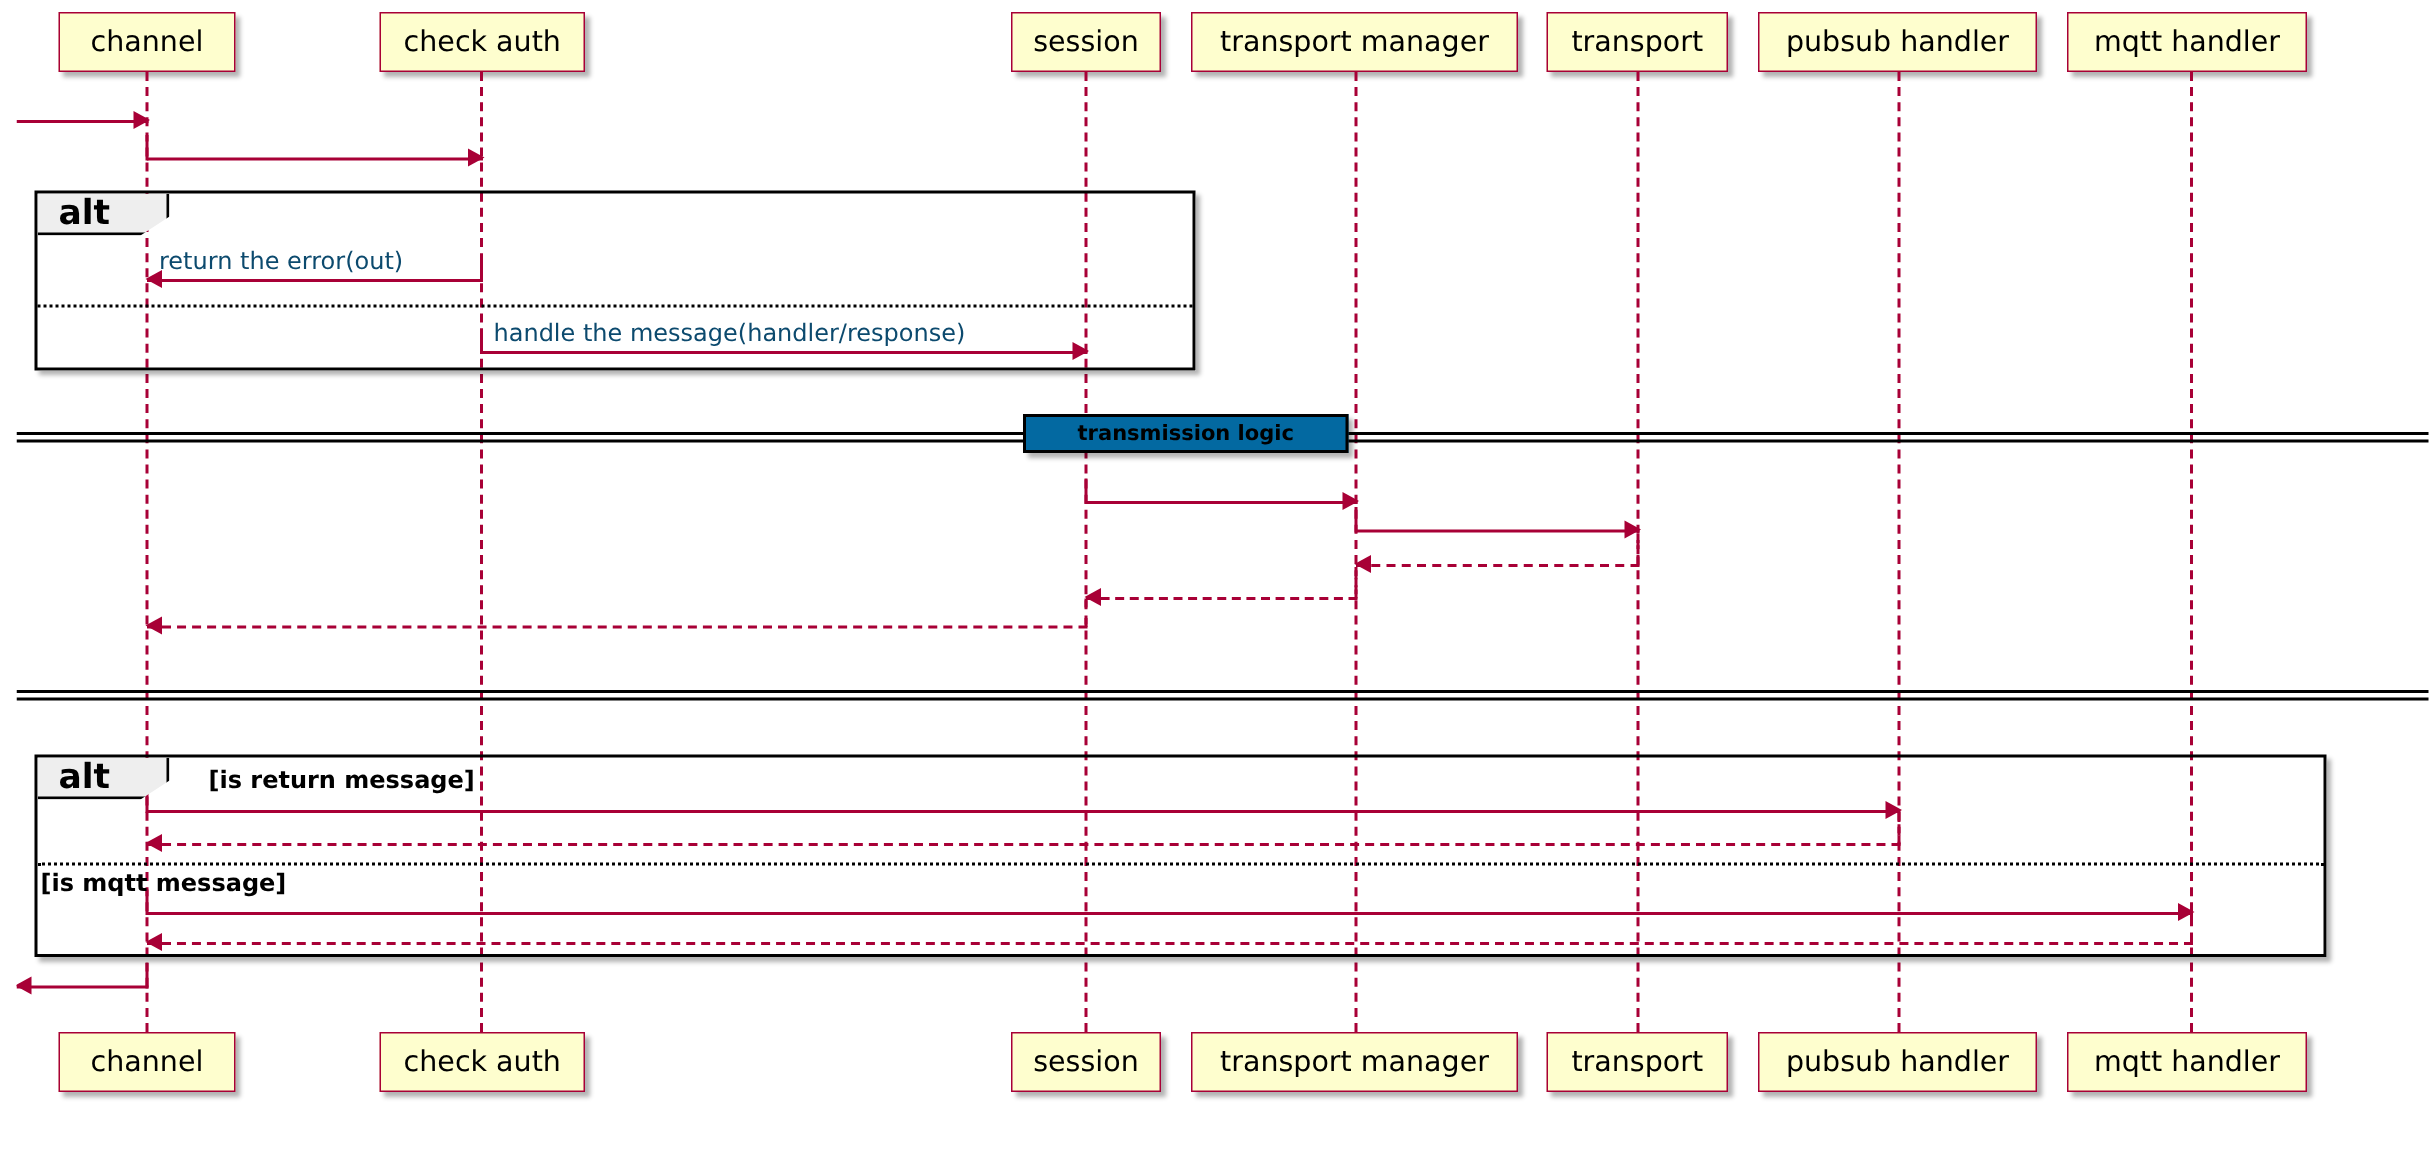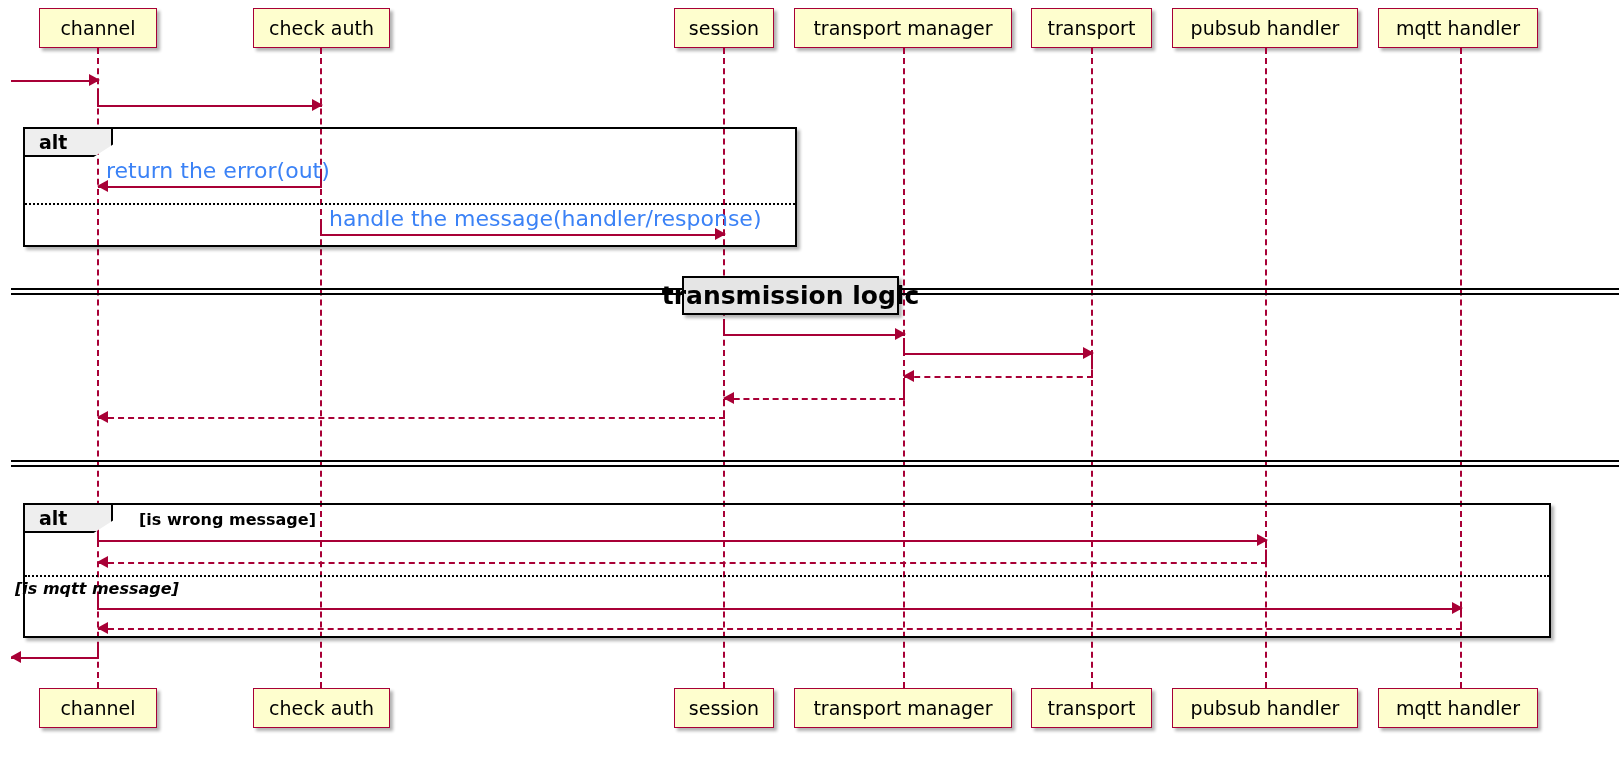--- a/index.html
+++ b/index.html
@@ -42,22 +42,22 @@
     position:absolute;top:-6px;width:0;height:0;
     border-top:6px solid transparent;
     border-bottom:6px solid transparent;
   }
   .msg .head.right{right:-1px;border-left:11px solid #A80036;}
   .msg .head.left{left:-1px;border-right:11px solid #A80036;}
 
   .msg .label{
     position:absolute;
     bottom:3px;
-    font-size:22px;
-    color:#3b82f6;
+    font-size:16px;
+    color:#0c4a6e;
     white-space:nowrap;
     background:transparent;
     line-height:1.1;
   }
   .msg .label.lbl-left{left:8px;}
 
   
   .stub{position:absolute;width:0;border-left:2px solid #A80036;z-index:3;}
 
   
@@ -72,21 +72,21 @@
   .group-tab{
     position:absolute;
     left:0;top:0;
     height:28px;
     background:#EEEEEE;
     border-right:2px solid #000;
     border-bottom:2px solid #000;
     box-sizing:border-box;
     display:flex;align-items:center;
     padding:0 12px 0 14px;
-    font-size:19px;font-weight:bold;color:#000;
+    font-size:23px;font-weight:bold;color:#000;
     
     clip-path:polygon(0 0, 100% 0, 100% 55%, 78% 100%, 0 100%);
     z-index:6;
   }
   .group-cond{
     position:absolute;
     font-size:16px;font-weight:bold;color:#000;
     white-space:nowrap;
     z-index:6;
   }
@@ -103,24 +103,24 @@
     z-index:5;
   }
   .sep-lines:before,.sep-lines:after{
     content:"";position:absolute;left:0;width:100%;height:0;
     border-top:2px solid #000;
   }
   .sep-lines:before{top:0;}
   .sep-lines:after{top:5px;}
   .sep-box{
     position:absolute;
-    background:#e5e5e5;
+    background:#0369a1;
     border:2px solid #000;
     box-shadow:3px 3px 3px rgba(0,0,0,0.30);
-    font-size:25px;font-weight:bold;color:#000;
+    font-size:14px;font-weight:bold;color:#000;
     display:flex;align-items:flex-start;justify-content:center;
     padding:3px 14px;
     white-space:nowrap;
     box-sizing:border-box;
     z-index:7;
   }
 </style>
 </head>
 <body>
 
@@ -225,23 +225,23 @@
 
   <div class="sep-lines" style="top:460px;"></div>
 
   <div class="group" style="left:12px;top:503px;width:1528px;height:135px;">
     <div class="group-tab" style="width:88px;">
       <span>alt</span>
     </div>
     <div class="group-divider" style="top:70px;"></div>
   </div>
   <div class="group-cond" style="left:128px;top:510px;">
-    <span>[is wrong message]</span>
-  </div>
-  <div class="group-cond" style="left:4px;top:579px;font-style:italic;">
+    <span>[is return message]</span>
+  </div>
+  <div class="group-cond" style="left:16px;top:579px;">
     <span>[is mqtt message]</span>
   </div>
 
   <div class="msg" style="left:87px;top:540px;width:1169px;">
     <div class="line"></div>
     <div class="head right"></div>
   </div>
   <div class="stub" style="left:86px;top:525px;height:17px;"></div>
 
   <div class="msg dotted" style="left:87px;top:562px;width:1169px;">

